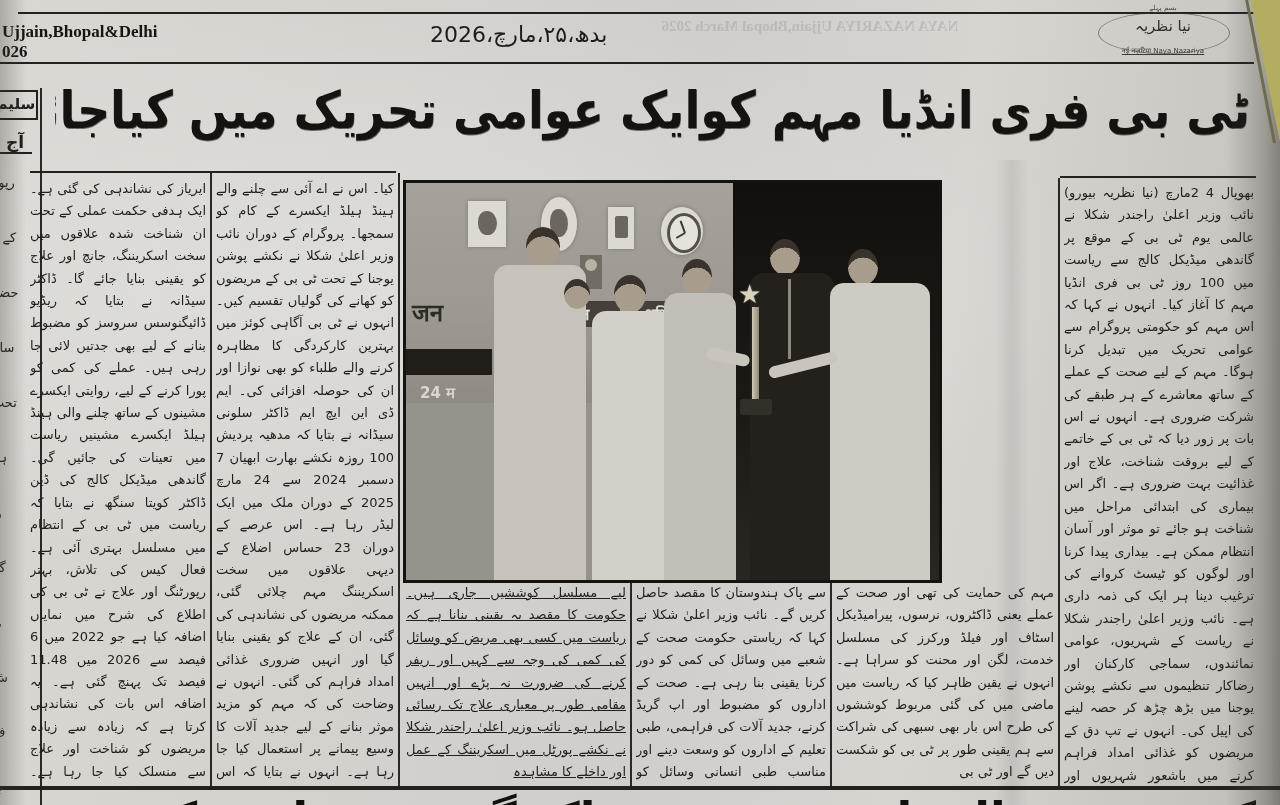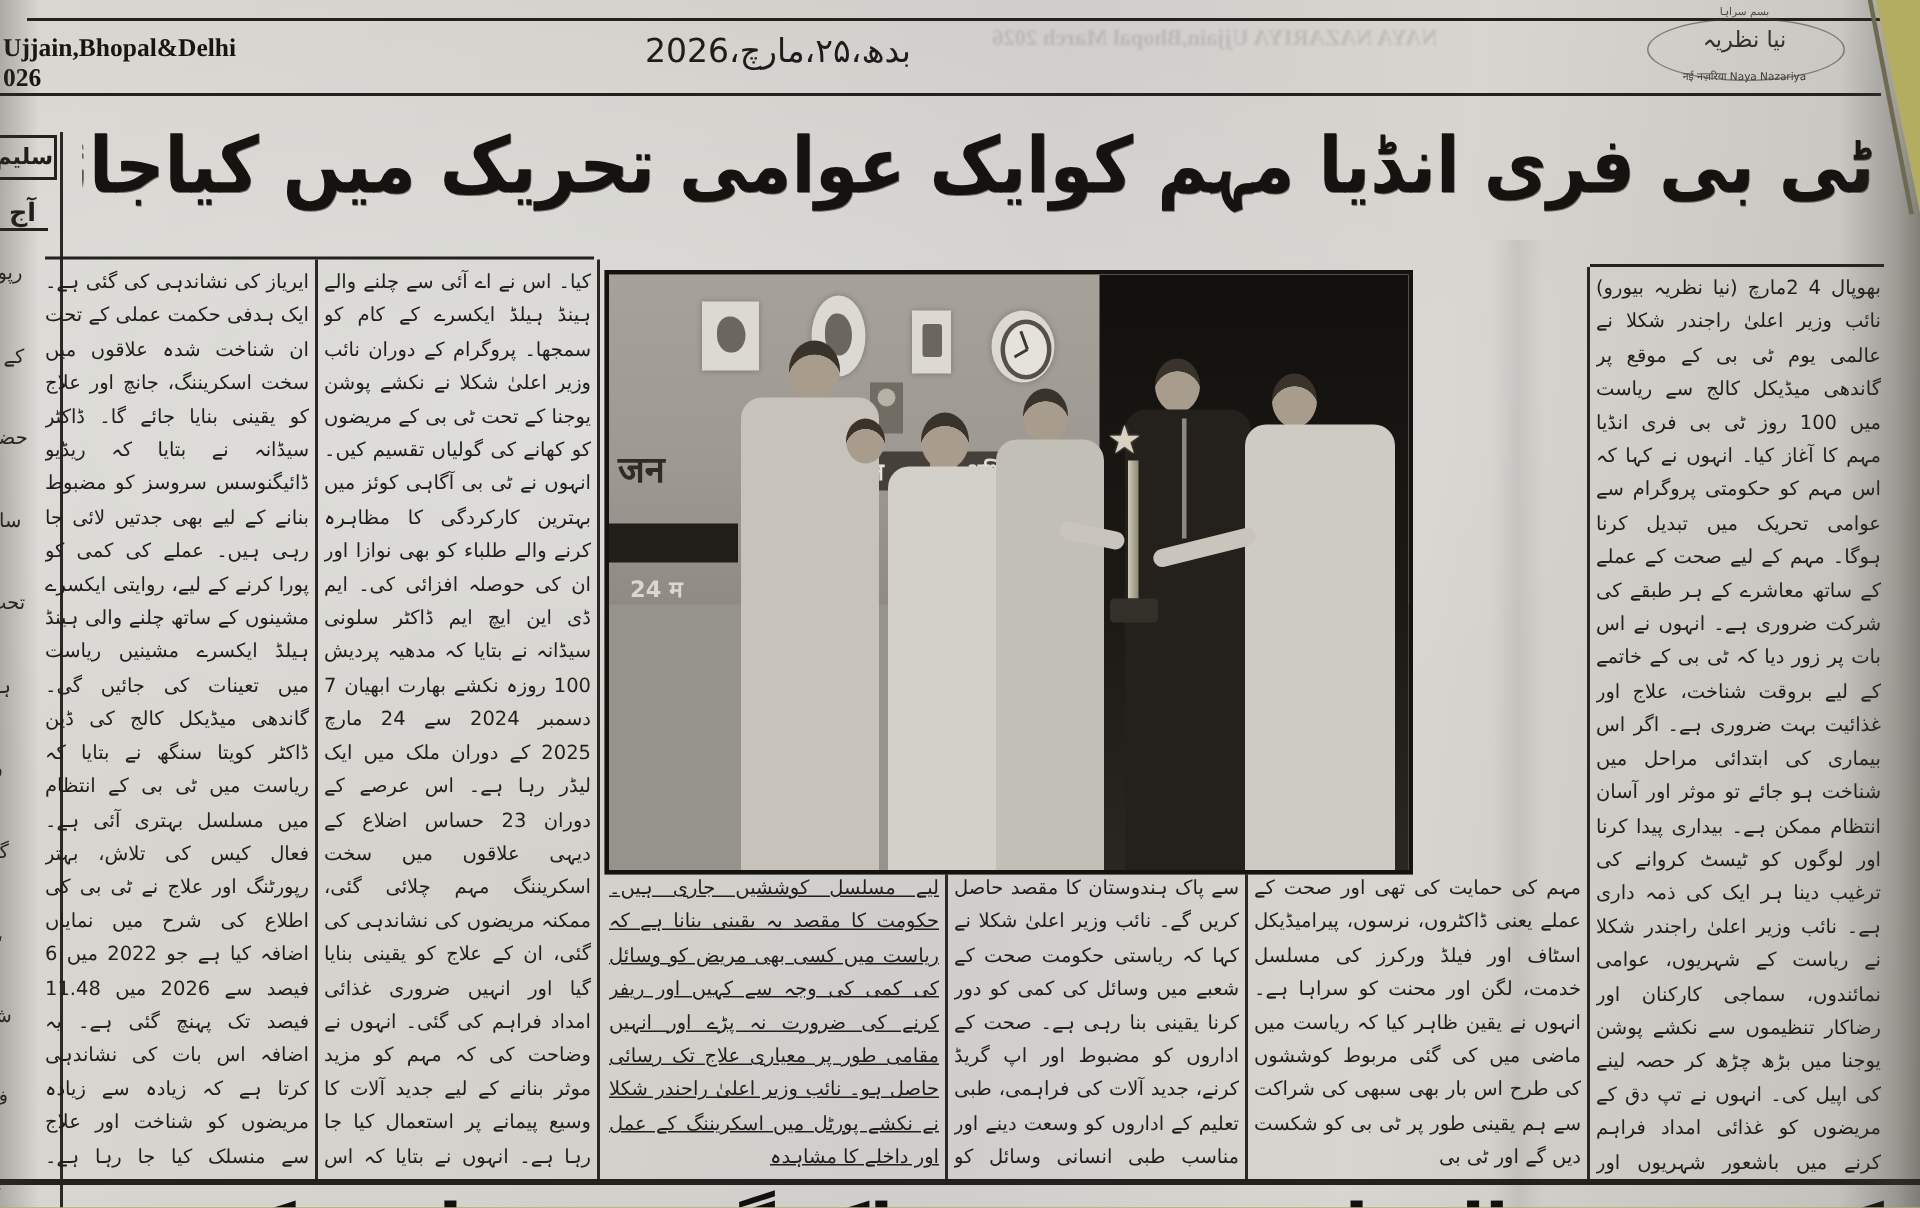--- a/index.html
+++ b/index.html
@@ -34,21 +34,21 @@
   .dateline{position:absolute;left:430px;top:22px;width:340px;text-align:left;
     font-size:22px;font-weight:normal;letter-spacing:1px;}
   .ghost{position:absolute;left:600px;top:18px;width:420px;color:rgba(40,40,45,0.13);
     font-family:"Liberation Serif",serif;font-weight:bold;font-size:15px;
     transform:scaleX(-1);filter:blur(0.6px);text-align:center;}
   .logo-wrap{position:absolute;left:1090px;top:10px;width:150px;height:48px;}
   .logo-oval{position:absolute;left:8px;top:2px;width:130px;height:40px;border:1px solid rgba(60,58,50,0.55);
     border-radius:50%;}
   .logo-urdu{position:absolute;left:0;top:7px;width:146px;text-align:center;font-size:15px;font-weight:normal;color:#32302a;}
   .logo-top{position:absolute;left:0;top:-6px;width:146px;text-align:center;font-size:7px;color:#4a4840;}
-  .logo-sub{position:absolute;left:0;top:36px;width:146px;text-align:center;font-size:7px;color:#3b3933;font-family:"DejaVu Sans",sans-serif;}
+  .logo-sub{position:absolute;left:0;top:36px;width:146px;text-align:center;font-size:7px;color:#3b3933;font-family:"DejaVu Sans",sans-serif;text-decoration:underline;}
 
   
   .headline{position:absolute;left:55px;top:80px;width:1195px;height:88px;overflow:hidden;
     font-size:46px;font-weight:bold;white-space:nowrap;text-align:center;
     color:#141310;transform:scaleY(1.12);transform-origin:top;letter-spacing:-1px;
     text-shadow:0.5px 0.5px 0 rgba(20,18,15,0.55);}
 
   
   .strip-box{position:absolute;left:-6px;top:90px;width:40px;height:26px;border:2px solid #23211e;
     font-size:15px;font-weight:bold;text-align:center;line-height:24px;overflow:hidden;}
@@ -104,21 +104,21 @@
   <div class="rule" style="left:0px;top:62px;width:1254px;height:2px;"></div>
 
   <div class="edition">
     <div>Ujjain,Bhopal&amp;Delhi</div>
     <div>026</div>
   </div>
   <div class="ghost">NAYA NAZARIYA Ujjain,Bhopal March 2026</div>
   <div class="dateline urdu">بدھ،۲۵،مارچ،2026</div>
   <div class="logo-wrap">
     <div class="logo-oval"></div>
-    <div class="logo-top urdu">بسم سراہا</div>
+    <div class="logo-top urdu">بسم پہلے</div>
     <div class="logo-urdu urdu">نیا نظریہ</div>
     <div class="logo-sub">नई नज़रिया Naya Nazariya</div>
   </div>
 
   <div class="headline urdu">ٹی بی فری انڈیا مہم کوایک عوامی تحریک میں کیاجائے تبدیل:نائب وزیراعلیٰ</div>
 
   <div class="strip-box urdu">سلیم</div>
   <div class="strip-today urdu">آج</div>
   <div class="strip-frags">
     <span class="urdu">رپور</span>

